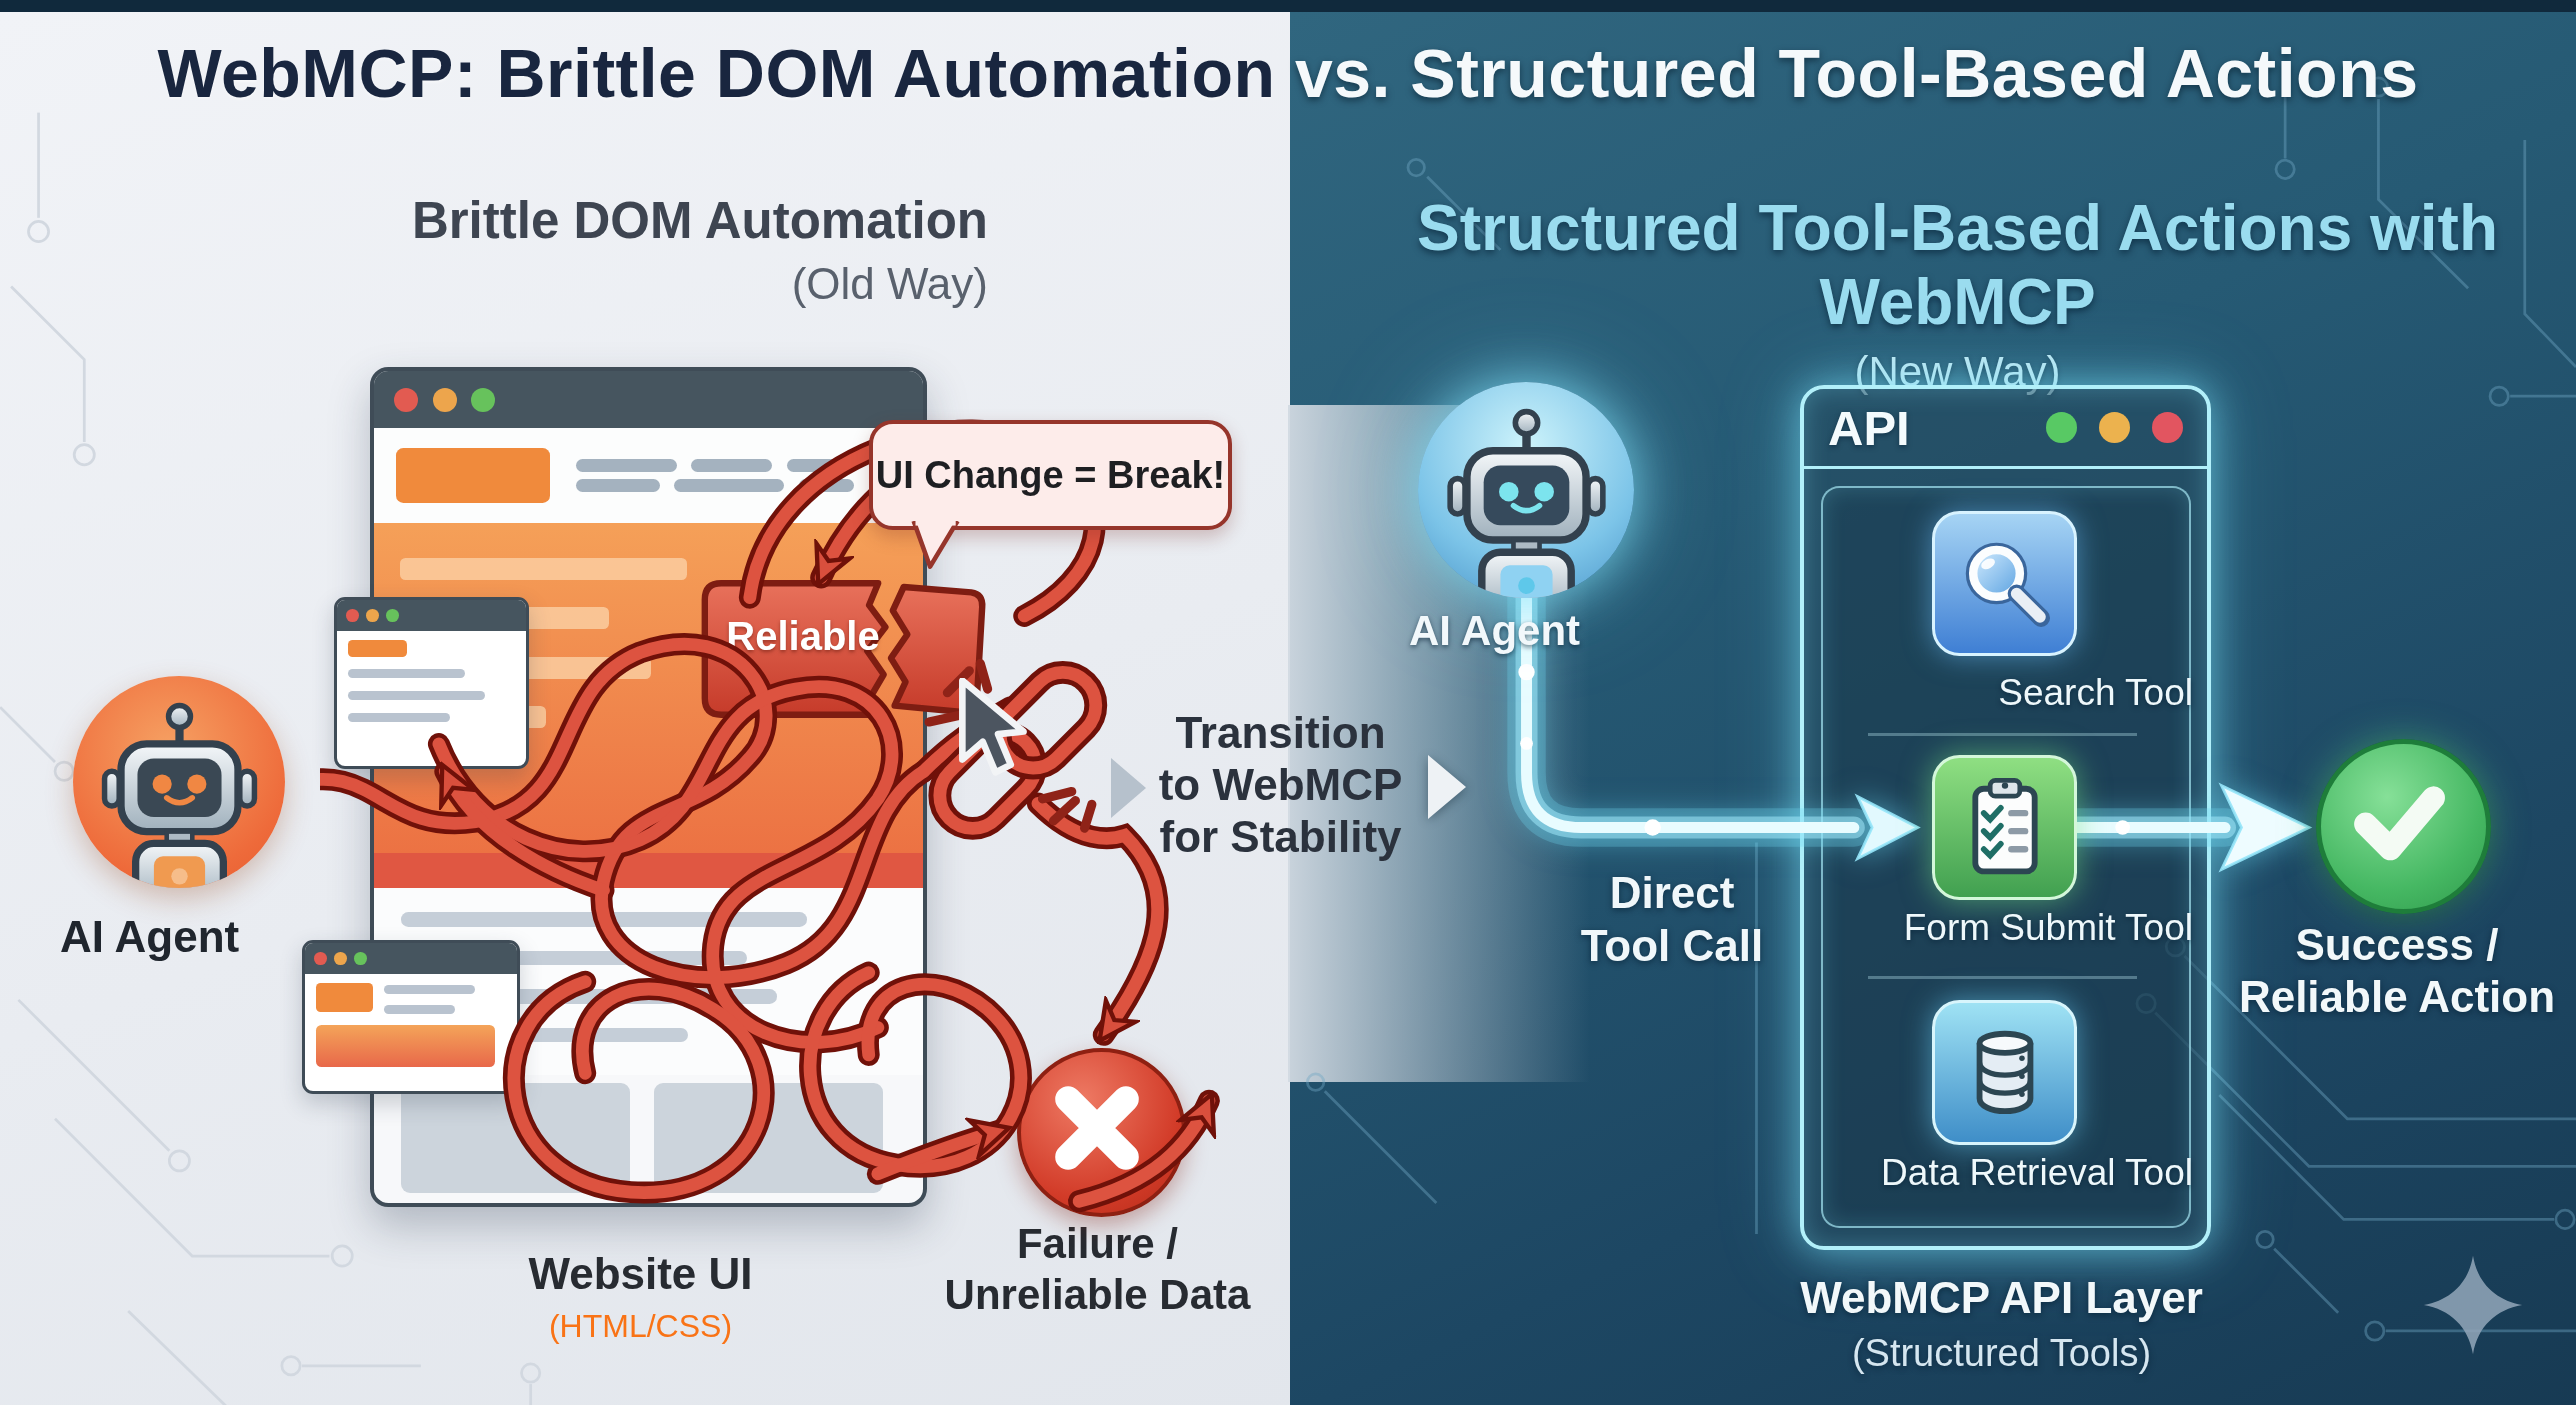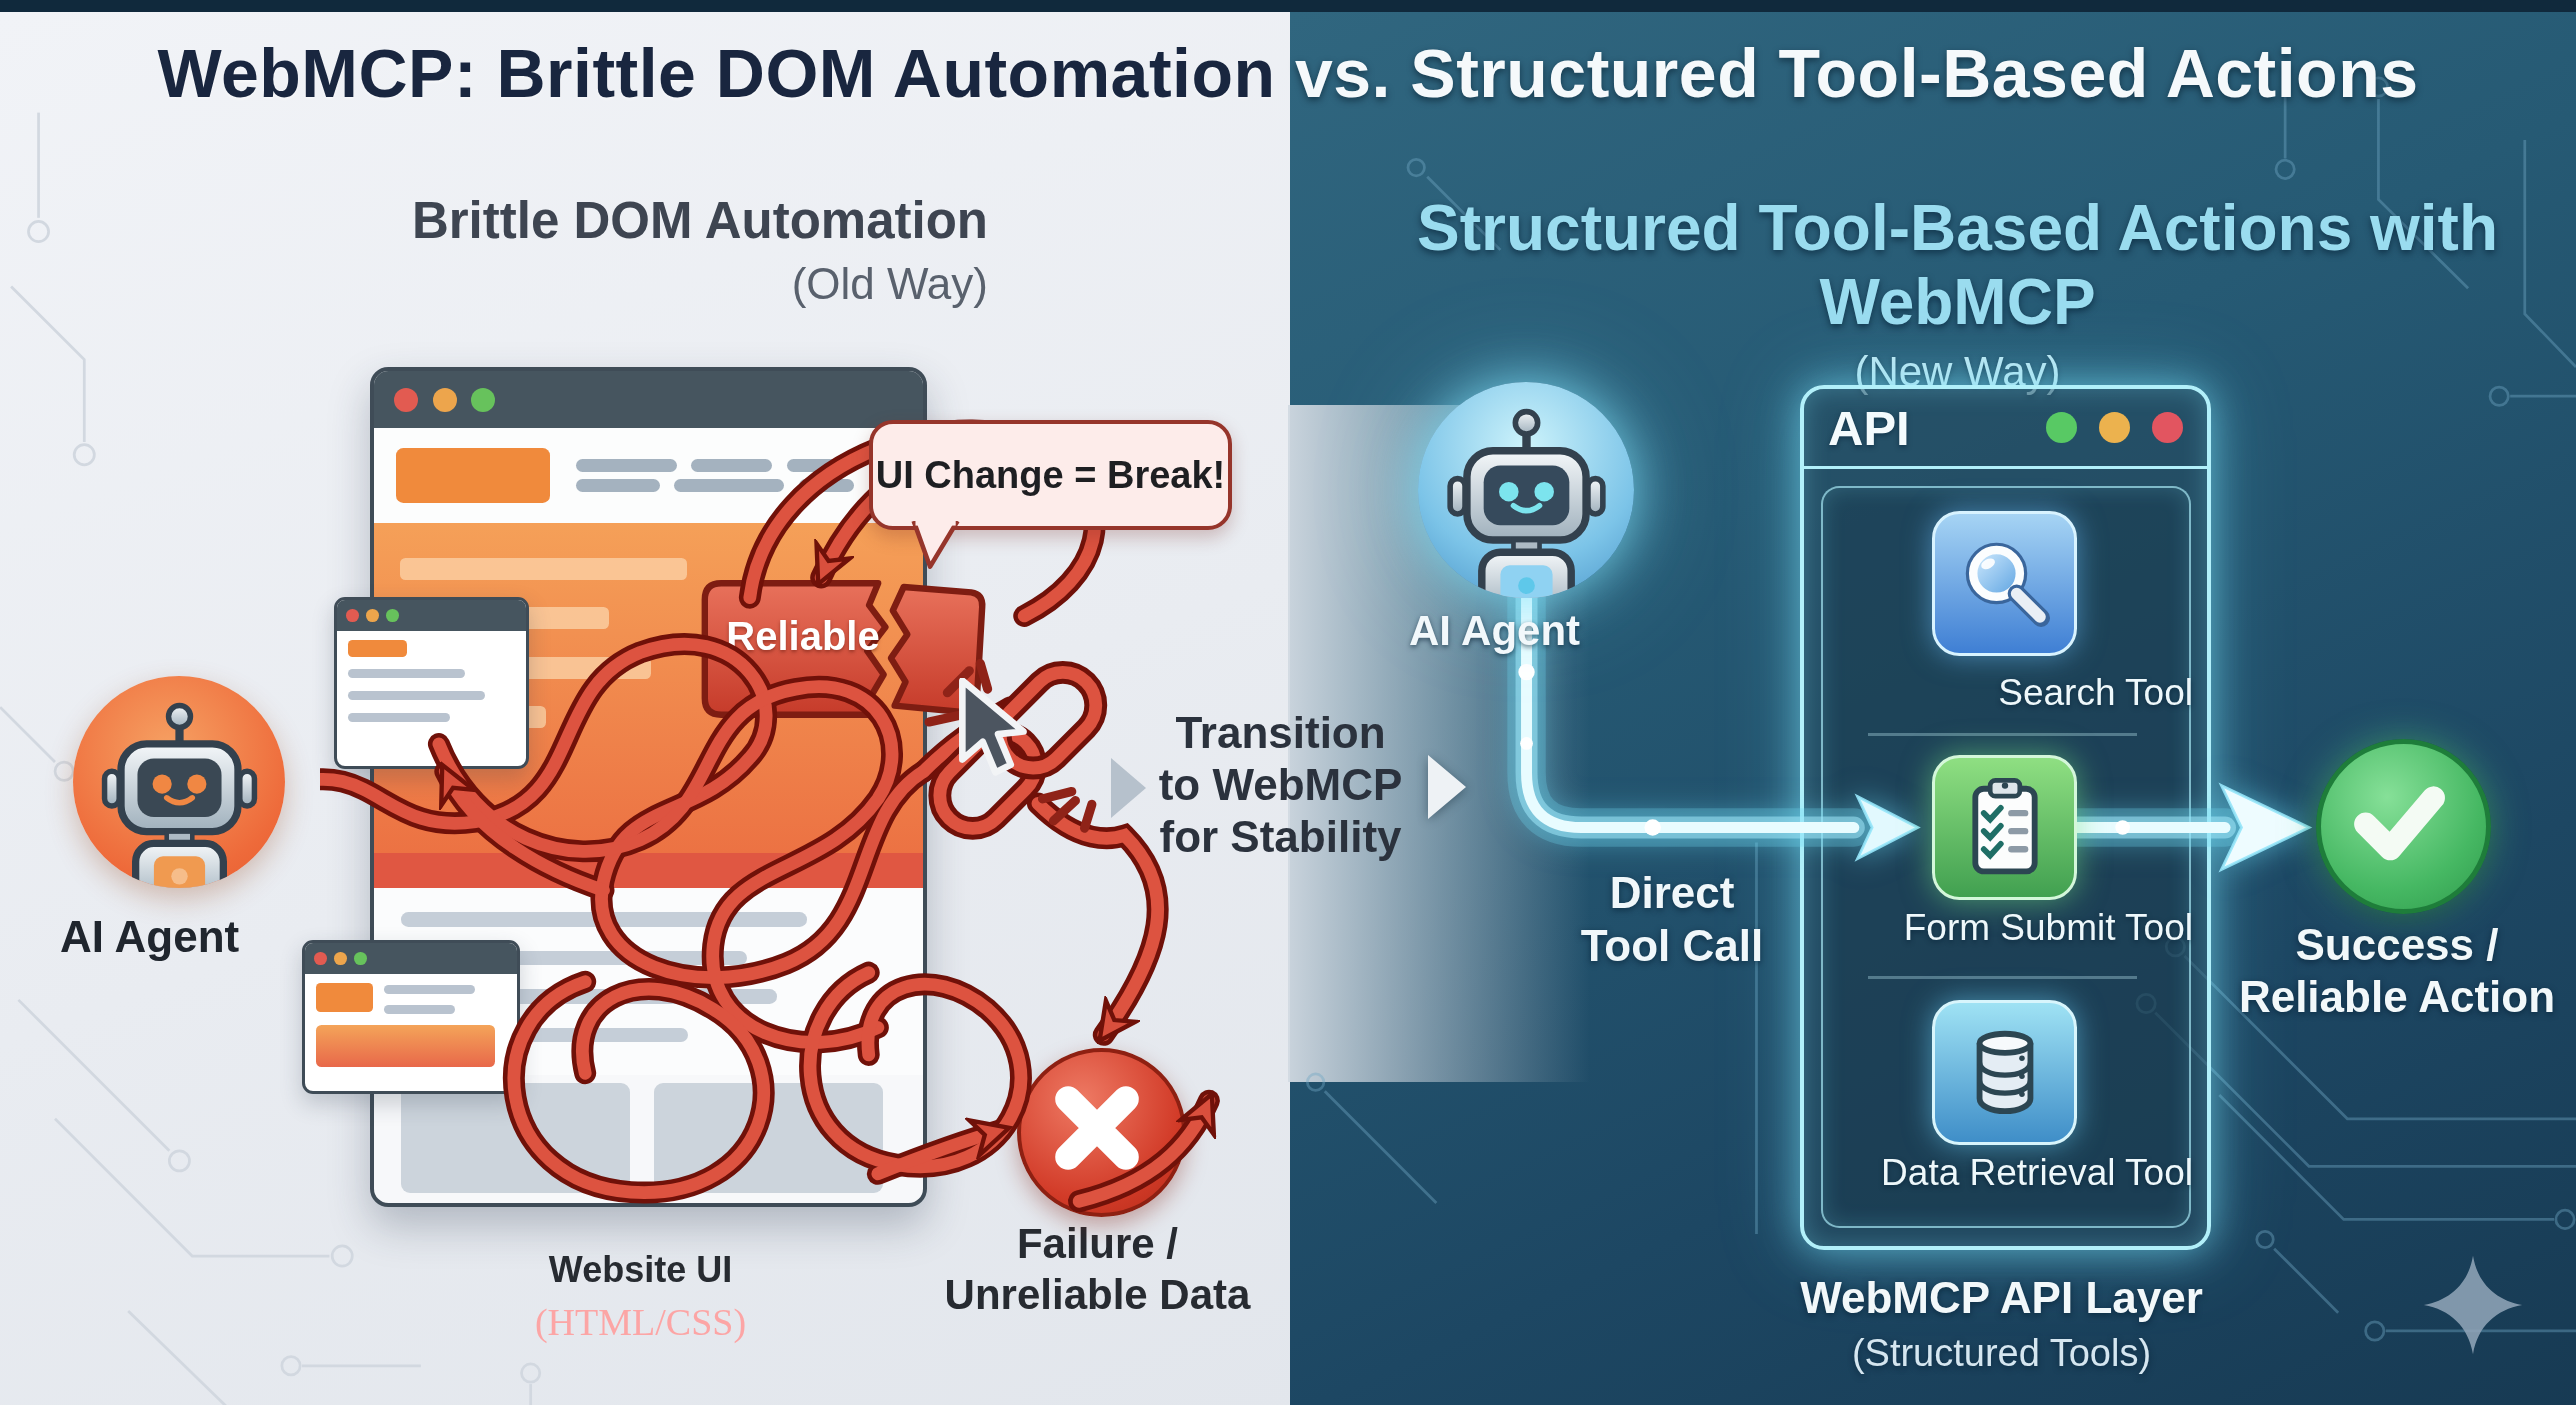--- a/index.html
+++ b/index.html
@@ -75,22 +75,22 @@
   .shifton-label{left:725px;top:602px;width:156px;z-index:5;text-align:center;
     font-size:40px;font-weight:bold;color:#ffffff;text-shadow:0 1.8px 3.7px rgba(90,20,10,.5);}
   .cursor-wrap{left:950px;top:666px;z-index:7;}
   
   .x-circle{left:1017px;top:1036px;width:161px;height:161px;border-radius:50%;z-index:4;
     background:radial-gradient(circle at 38% 30%,#ee7a64,#d23b28 65%,#b52a18);
     border:4.6px solid #8e2012;box-shadow:0 9.1px 22px rgba(130,30,15,.35);}
   .fail-text{left:933px;top:1206px;width:329px;z-index:3;text-align:center;
     font-size:42px;font-weight:bold;color:#272b31;line-height:51px;}
   .site-text{left:476px;top:1237px;width:329px;z-index:3;text-align:center;color:#272b31;}
-  .site-text .s1{font-size:36px;font-weight:bold;}
-  .site-text .s2{font-size:38px;margin-top:9.1px;color:#fca5a5;font-family:Liberation Serif, serif;}
+  .site-text .s1{font-size:44px;font-weight:bold;}
+  .site-text .s2{font-size:32px;margin-top:9.1px;color:#f97316;}
   
   .trans-text{left:1134px;top:695px;width:293px;z-index:3;text-align:center;
     font-size:44px;font-weight:bold;color:#2b323d;line-height:52px;}
   .tri{width:0;height:0;z-index:3;}
   .tri-gray{left:1111px;top:746px;border-top:30px solid transparent;border-bottom:30px solid transparent;
     border-left:35px solid #b6c1cc;}
   .tri-white{left:1428px;top:743px;border-top:32px solid transparent;border-bottom:32px solid transparent;
     border-left:38px solid #eef2f5;filter:drop-shadow(0 2.7px 5.5px rgba(0,20,35,.4));}
   
   .direct-text{left:1544px;top:854px;width:256px;z-index:4;text-align:center;

